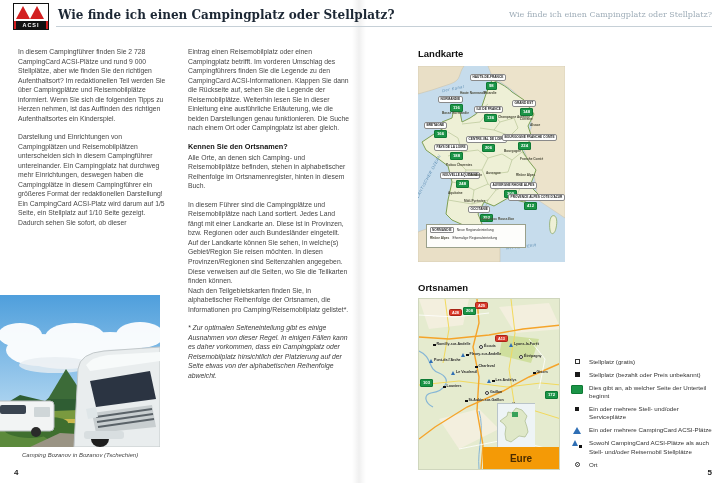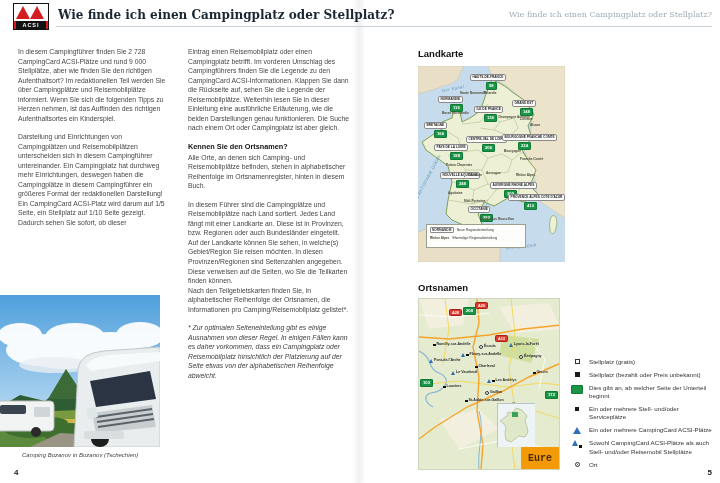--- a/index.html
+++ b/index.html
@@ -48,21 +48,21 @@
   .lk-legend .samp{background:#fff;border:0.5px solid #8a8a8a;border-radius:1px;font-weight:bold;padding:0 1px;font-size:3.2px;}
   .lk-legend .samp2{font-weight:bold;font-size:3.2px;color:#4a4a3a;}
 
   .tk-red{position:absolute;background:#d93a2b;color:#fff;font-size:3.8px;font-weight:bold;border-radius:1.5px;padding:0.5px 2px;line-height:1.1;border:0.5px solid #a82417;}
   .tk-green{position:absolute;background:#1b9447;border:0.5px solid #0e7a35;border-radius:1px;color:#fff;font-size:4.2px;font-weight:bold;padding:0.5px 2px;line-height:1.1;}
   .tk-town{position:absolute;font-size:3.6px;font-weight:bold;color:#2b2b2b;white-space:nowrap;display:flex;align-items:center;gap:1px;line-height:1;}
   .m-sq{display:inline-block;width:2.5px;height:2.5px;background:#111;}
   .m-dot{display:inline-block;width:2px;height:2px;border:0.5px solid #333;border-radius:50%;background:#fff;}
   .m-tent{display:inline-block;width:0;height:0;border-left:2.5px solid transparent;border-right:2.5px solid transparent;border-bottom:4px solid #2f6fb5;}
   .tk-inset{position:absolute;right:24px;bottom:22px;width:38px;height:44px;background:#eef4f6;border:0.5px solid #b9c4c9;box-sizing:border-box;}
-  .tk-eure{position:absolute;right:0;bottom:0;width:38px;height:22px;background:#f49a06;color:#4a2c00;font-weight:bold;font-size:10px;display:flex;align-items:center;justify-content:center;font-family:Liberation Mono, monospace;}
+  .tk-eure{position:absolute;right:0;bottom:0;width:76px;height:22px;background:#f49a06;color:#4a2c00;font-weight:bold;font-size:10px;display:flex;align-items:center;justify-content:center;font-family:Liberation Sans, sans-serif;}
 
   
   .legend{position:absolute;left:571px;top:358px;width:145px;font-size:6.2px;color:#333;}
   .legend .li{display:flex;gap:6px;margin-bottom:5px;align-items:flex-start;line-height:1.3;}
   .legend .ic{width:12px;flex:0 0 12px;display:flex;justify-content:center;padding-top:1px;}
   .ic-open{width:5px;height:5px;border:1px solid #333;background:#fff;box-sizing:border-box;}
   .ic-fill{width:5px;height:5px;background:#1a1a1a;}
   .ic-small{width:4px;height:4px;background:#1a1a1a;margin-top:1px;}
   .ic-green{width:12px;height:7px;background:#1b9447;border:0.5px solid #0e7a35;border-radius:1px;color:#fff;font-size:4.2px;font-weight:bold;text-align:center;line-height:7px;}
   .ic-tent{width:0;height:0;border-left:4px solid transparent;border-right:4px solid transparent;border-bottom:7px solid #2f6fb5;}

